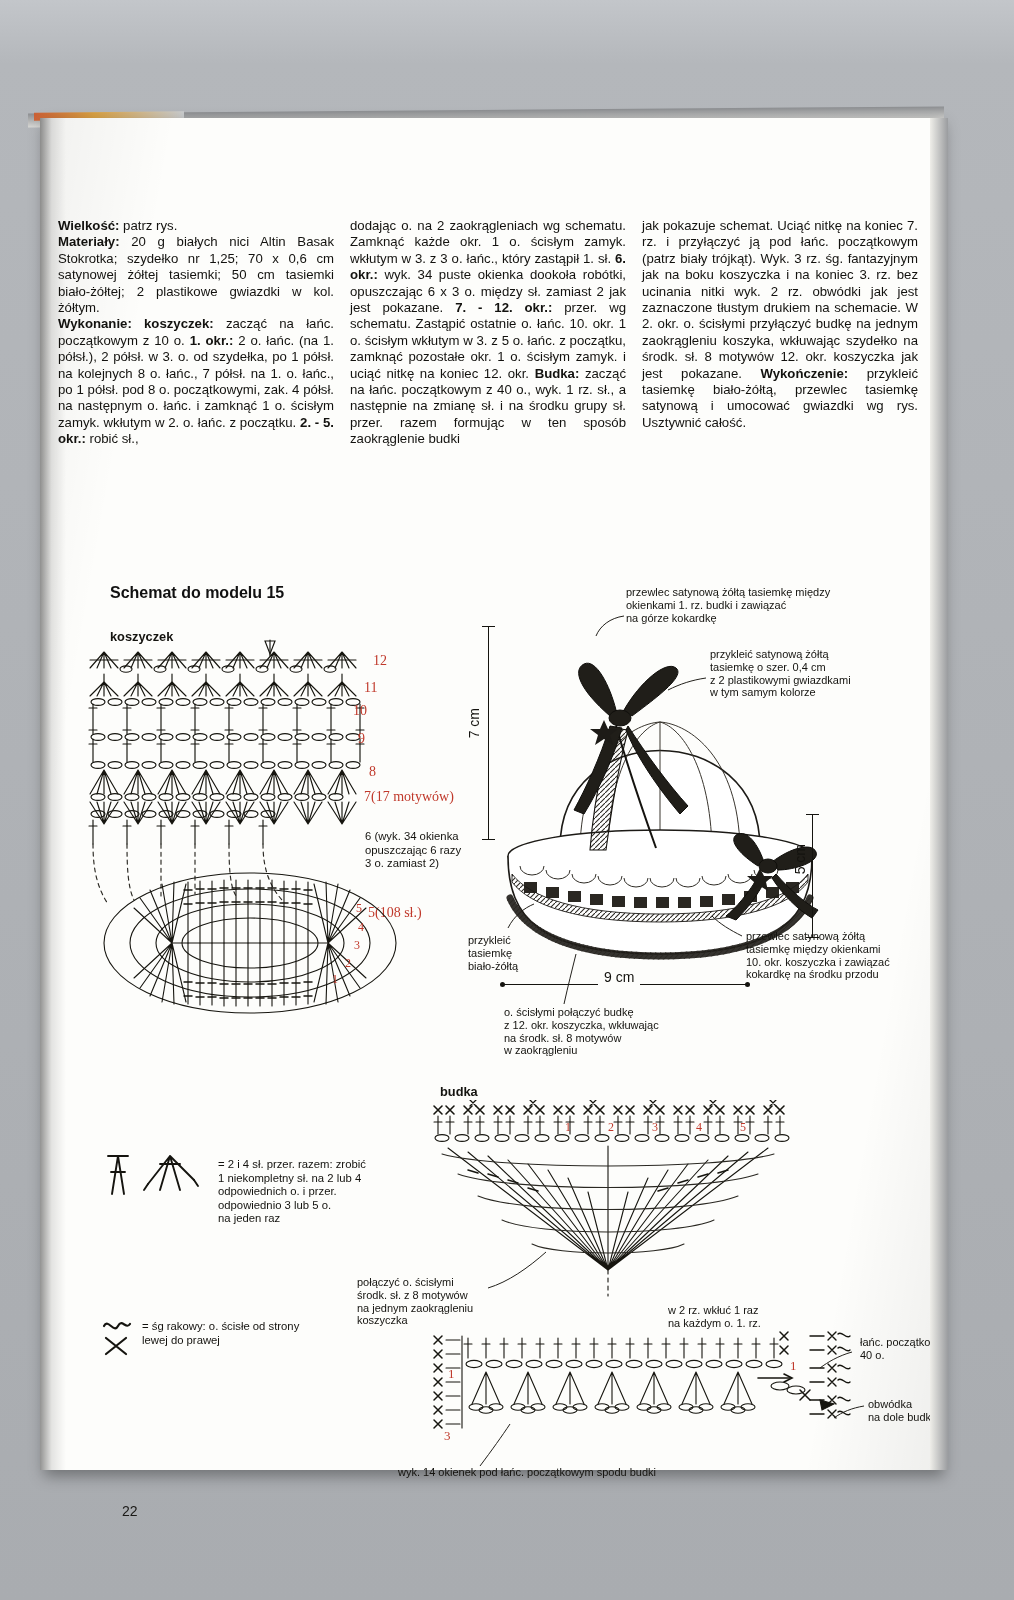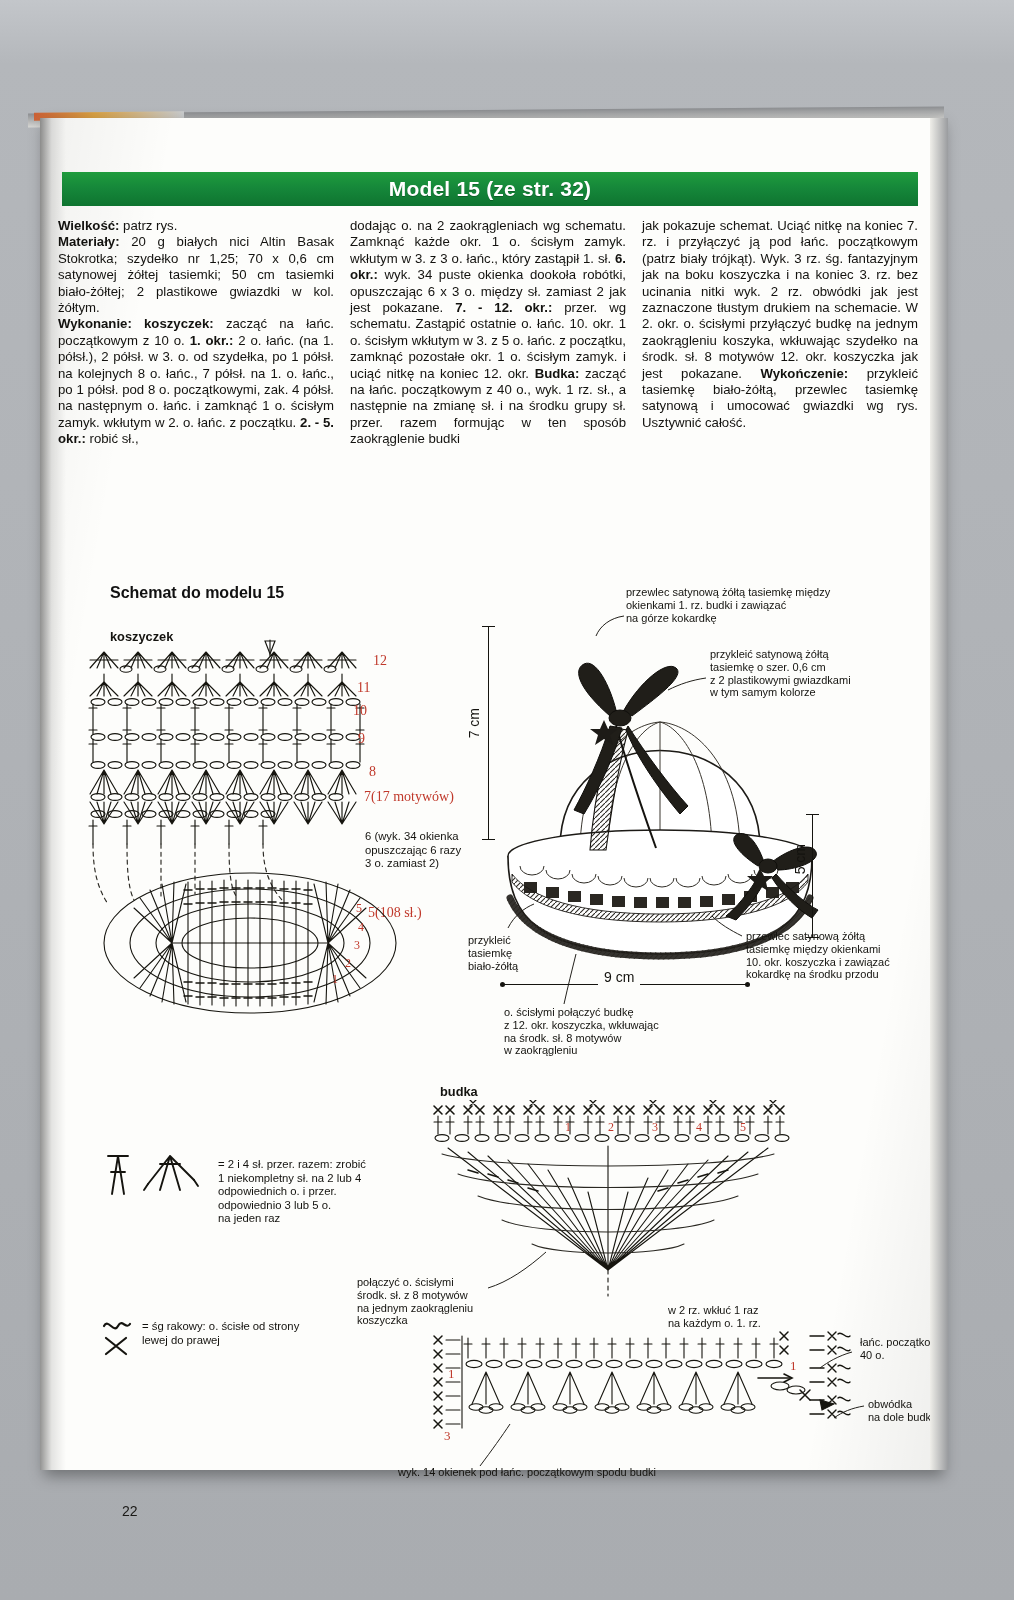--- a/index.html
+++ b/index.html
@@ -95,23 +95,20 @@
 </style>
 </head>
 <body>
 
 <div id="scan-backdrop"></div>
 <div id="page-top-edge"></div>
 <div id="page-colorbar"></div>
 
 <div id="page-sheet">
 
-  <div id="title-banner">
-    <span class="title">Model 15 (ze str. 32)</span>
-  </div>
 
   <div class="cols">
 
     <div class="col">
       <p><b>Wielkość:</b><span> patrz rys.</span></p>
       <p><b>Materiały:</b><span> 20 g białych nici Altin Basak Stokrotka; szydełko nr 1,25; 70 x 0,6 cm satynowej żółtej tasiemki; 50 cm tasiemki biało-żółtej; 2 plastikowe gwiazdki w kol. żółtym.</span></p>
       <p><b>Wykonanie: koszyczek:</b><span> zacząć na łańc. początkowym z 10 o. </span><b>1. okr.:</b><span> 2 o. łańc. (na 1. półsł.), 2 półsł. w 3. o. od szydełka, po 1 półsł. na kolejnych 8 o. łańc., 7 półsł. na 1. o. łańc., po 1 półsł. pod 8 o. początkowymi, zak. 4 półsł. na następnym o. łańc. i zamknąć 1 o. ścisłym zamyk. wkłutym w 2. o. łańc. z początku. </span><b>2. - 5. okr.:</b><span> robić sł.,</span></p>
     </div>
 
     <div class="col">
@@ -313,21 +310,21 @@
           <path d="M101,206 C101,230 101,248 101,258"></path>
           <path d="M135,206 C135,230 135,248 135,256"></path>
           <path d="M169,206 C169,230 170,248 176,258"></path>
           <path d="M203,206 C203,228 208,246 222,262"></path>
         </g>
       </g>
     </svg>
   </div>
 
   <div class="num" style="left:309px; top:535px;margin-left:24px;">12</div>
-  <div class="num" style="left:317px; top:562px;">11</div>
+  <div class="num" style="left:324px; top:562px;">11</div>
   <div class="num" style="left:313px; top:585px;">10</div>
   <div class="num" style="left:318px; top:613px;">9</div>
   <div class="num" style="left:329px; top:646px;">8</div>
   <div class="num" style="left:324px; top:671px; white-space:pre;">7(17 motywów)</div>
   <div class="lbl" style="left:325px; top:712px;">6 (wyk. 34 okienka
 opuszczając 6 razy
 3 o. zamiast 2)</div>
   <div class="num" style="left:328px; top:787px;">5(108 sł.)</div>
 
   <div class="figwrap" style="left:60px; top:750px;">
@@ -458,21 +455,21 @@
         <polygon points="144,122 148,131 158,131 150,137 153,147 144,141 135,147 138,137 130,131 140,131"></polygon>
         <polygon points="300,270 304,278 313,278 306,284 308,293 300,288 292,293 294,284 287,278 296,278"></polygon>
       </g>
     </svg>
   </div>
 
   <div class="lbl small" style="left:586px; top:468px;">przewlec satynową żółtą tasiemkę między
 okienkami 1. rz. budki i zawiązać
 na górze kokardkę</div>
   <div class="lbl small" style="left:670px; top:530px;">przykleić satynową żółtą
-tasiemkę o szer. 0,6 cm
+tasiemkę o szer. 0,4 cm
 z 2 plastikowymi gwiazdkami
 w tym samym kolorze</div>
   <div class="lbl small" style="left:428px; top:816px;">przykleić
 tasiemkę
 biało-żółtą</div>
   <div class="lbl small" style="left:706px; top:812px;">przewlec satynową żółtą
 tasiemkę między okienkami
 10. okr. koszyczka i zawiązać
 kokardkę na środku przodu</div>
   <div class="lbl small" style="left:464px; top:888px;">o. ścisłymi połączyć budkę

